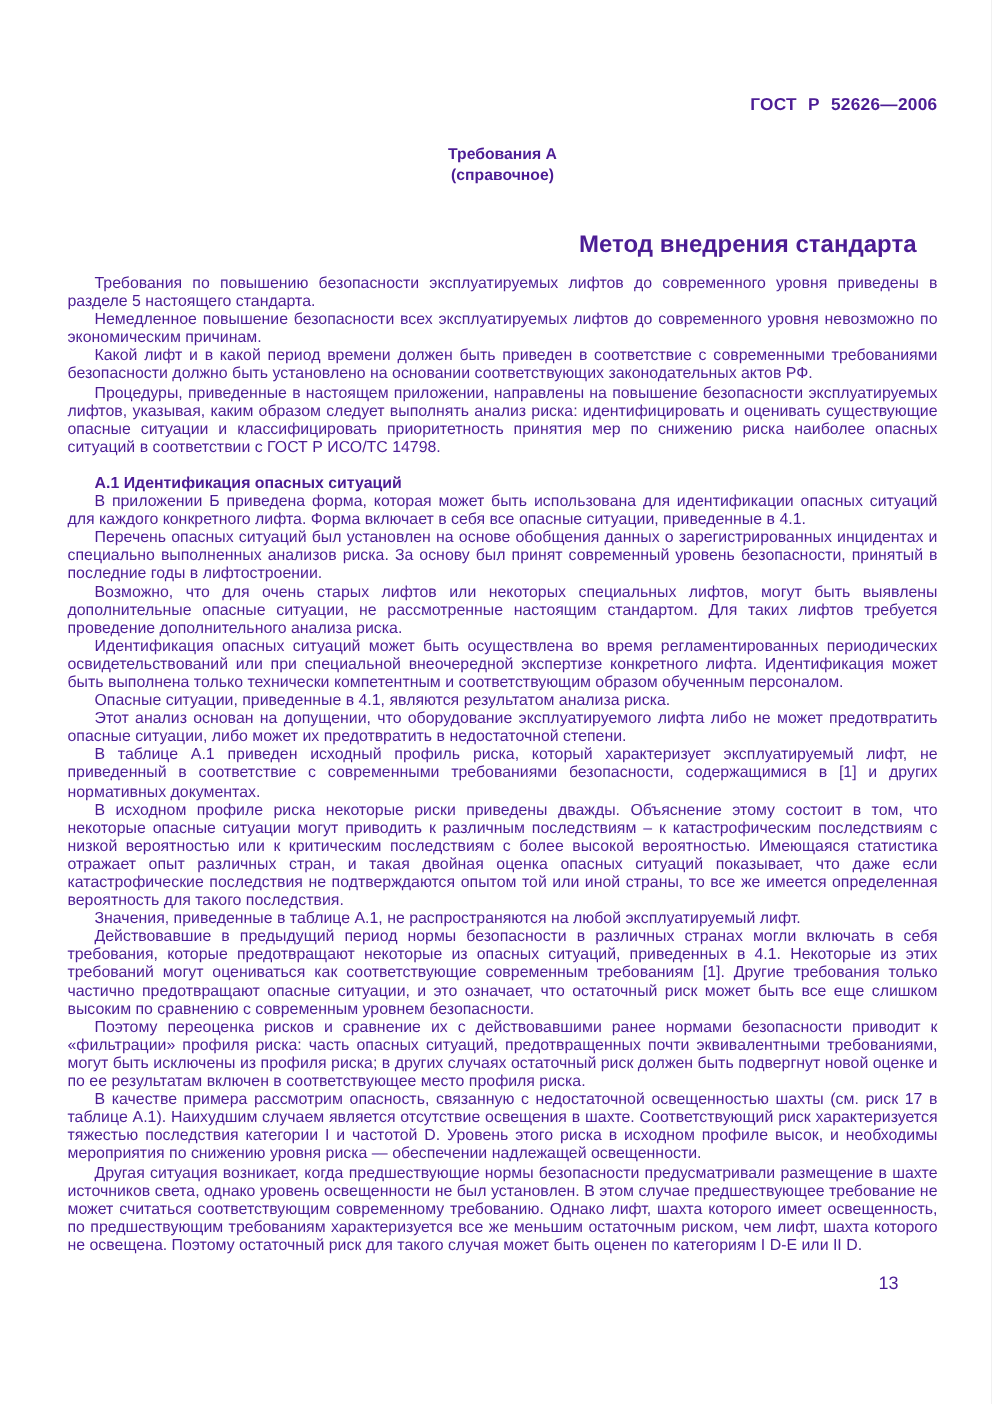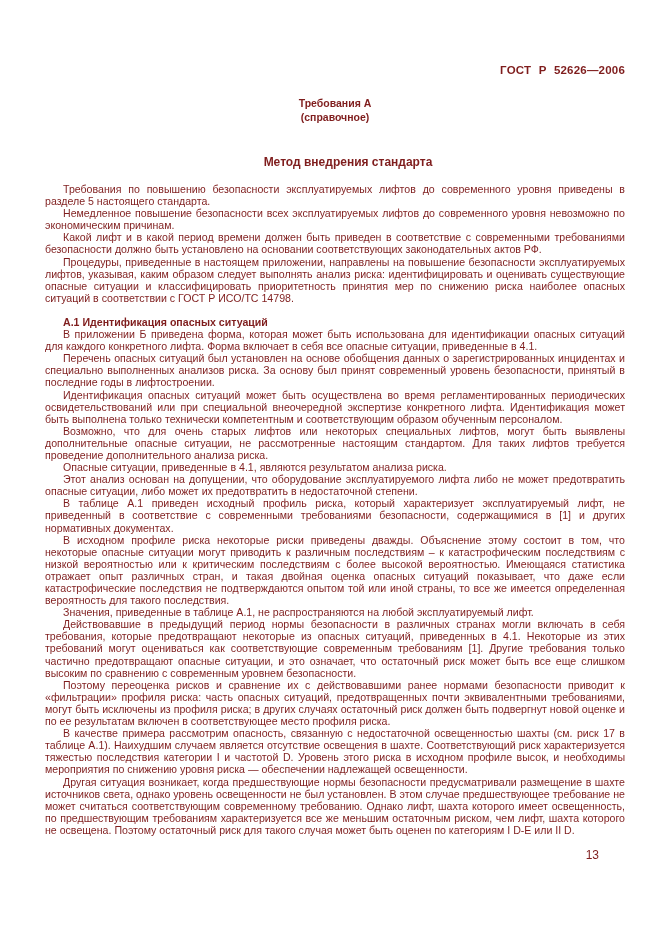--- a/index.html
+++ b/index.html
@@ -2,21 +2,21 @@
 <html><head>
 <meta charset="utf-8">
 <style>
   * { margin: 0; padding: 0; box-sizing: border-box; }
   html, body { background: #e8e8e8; }
   .page {
     position: relative;
     width: 661px;
     height: 936px;
     background: #ffffff;
-    color: #7f1d1d;
+    color: #4c1d95;
     font-family: "Liberation Sans", sans-serif;
     overflow: hidden;
   }
   .header-right {
     position: absolute;
     top: 64px;
     right: 36px;
     font-size: 11.5px;
     font-weight: bold;
     word-spacing: 4px;
@@ -28,24 +28,24 @@
     left: 45px;
     width: 580px;
     text-align: center;
     font-size: 10.5px;
     font-weight: bold;
     line-height: 13.5px;
   }
   .doc-title {
     position: absolute;
     top: 155px;
-    left: 58px;
+    left: 31px;
     width: 580px;
-    text-align: center;
-    font-size: 12px;
+    text-align: right;
+    font-size: 16px;
     font-weight: bold;
   }
   .body-text {
     position: absolute;
     top: 183px;
     left: 45px;
     width: 580px;
     font-size: 10.6px;
     line-height: 12.1px;
     text-align: justify;
@@ -81,22 +81,22 @@
   <div class="doc-title">Метод внедрения стандарта</div>
 
   <div class="body-text">
     <p class="para">Требования по повышению безопасности эксплуатируемых лифтов до современного уровня приведены в разделе 5 настоящего стандарта.</p>
     <p class="para">Немедленное повышение безопасности всех эксплуатируемых лифтов до современного уровня невозможно по экономическим причинам.</p>
     <p class="para">Какой лифт и в какой период времени должен быть приведен в соответствие с современными требованиями безопасности должно быть установлено на основании соответствующих законодательных актов РФ.</p>
     <p class="para">Процедуры, приведенные в настоящем приложении, направлены на повышение безопасности эксплуатируемых лифтов, указывая, каким образом следует выполнять анализ риска: идентифицировать и оценивать существующие опасные ситуации и классифицировать приоритетность принятия мер по снижению риска наиболее опасных ситуаций в соответствии с ГОСТ Р ИСО/ТС 14798.</p>
     <p class="head">А.1 Идентификация опасных ситуаций</p>
     <p class="para">В приложении Б приведена форма, которая может быть использована для идентификации опасных ситуаций для каждого конкретного лифта. Форма включает в себя все опасные ситуации, приведенные в 4.1.</p>
     <p class="para">Перечень опасных ситуаций был установлен на основе обобщения данных о зарегистрированных инцидентах и специально выполненных анализов риска. За основу был принят современный уровень безопасности, принятый в последние годы в лифтостроении.</p>
+    <p class="para">Возможно, что для очень старых лифтов или некоторых специальных лифтов, могут быть выявлены дополнительные опасные ситуации, не рассмотренные настоящим стандартом. Для таких лифтов требуется проведение дополнительного анализа риска.</p>
     <p class="para">Идентификация опасных ситуаций может быть осуществлена во время регламентированных периодических освидетельствований или при специальной внеочередной экспертизе конкретного лифта. Идентификация может быть выполнена только технически компетентным и соответствующим образом обученным персоналом.</p>
-    <p class="para">Возможно, что для очень старых лифтов или некоторых специальных лифтов, могут быть выявлены дополнительные опасные ситуации, не рассмотренные настоящим стандартом. Для таких лифтов требуется проведение дополнительного анализа риска.</p>
     <p class="para">Опасные ситуации, приведенные в 4.1, являются результатом анализа риска.</p>
     <p class="para">Этот анализ основан на допущении, что оборудование эксплуатируемого лифта либо не может предотвратить опасные ситуации, либо может их предотвратить в недостаточной степени.</p>
     <p class="para">В таблице А.1 приведен исходный профиль риска, который характеризует эксплуатируемый лифт, не приведенный в соответствие с современными требованиями безопасности, содержащимися в [1] и других нормативных документах.</p>
     <p class="para">В исходном профиле риска некоторые риски приведены дважды. Объяснение этому состоит в том, что некоторые опасные ситуации могут приводить к различным последствиям – к катастрофическим последствиям с низкой вероятностью или к критическим последствиям с более высокой вероятностью. Имеющаяся статистика отражает опыт различных стран, и такая двойная оценка опасных ситуаций показывает, что даже если катастрофические последствия не подтверждаются опытом той или иной страны, то все же имеется определенная вероятность для такого последствия.</p>
     <p class="para">Значения, приведенные в таблице А.1, не распространяются на любой эксплуатируемый лифт.</p>
     <p class="para">Действовавшие в предыдущий период нормы безопасности в различных странах могли включать в себя требования, которые предотвращают некоторые из опасных ситуаций, приведенных в 4.1. Некоторые из этих требований могут оцениваться как соответствующие современным требованиям [1]. Другие требования только частично предотвращают опасные ситуации, и это означает, что остаточный риск может быть все еще слишком высоким по сравнению с современным уровнем безопасности.</p>
     <p class="para">Поэтому переоценка рисков и сравнение их с действовавшими ранее нормами безопасности приводит к «фильтрации» профиля риска: часть опасных ситуаций, предотвращенных почти эквивалентными требованиями, могут быть исключены из профиля риска; в других случаях остаточный риск должен быть подвергнут новой оценке и по ее результатам включен в соответствующее место профиля риска.</p>
     <p class="para">В качестве примера рассмотрим опасность, связанную с недостаточной освещенностью шахты (см. риск 17 в таблице А.1). Наихудшим случаем является отсутствие освещения в шахте. Соответствующий риск характеризуется тяжестью последствия категории I и частотой D. Уровень этого риска в исходном профиле высок, и необходимы мероприятия по снижению уровня риска — обеспечении надлежащей освещенности.</p>
     <p class="para">Другая ситуация возникает, когда предшествующие нормы безопасности предусматривали размещение в шахте источников света, однако уровень освещенности не был установлен. В этом случае предшествующее требование не может считаться соответствующим современному требованию. Однако лифт, шахта которого имеет освещенность, по предшествующим требованиям характеризуется все же меньшим остаточным риском, чем лифт, шахта которого не освещена. Поэтому остаточный риск для такого случая может быть оценен по категориям I D-E или II D.</p>
   </div>

